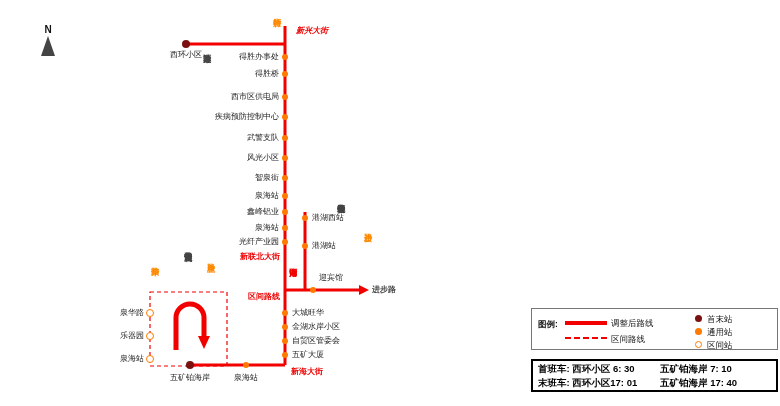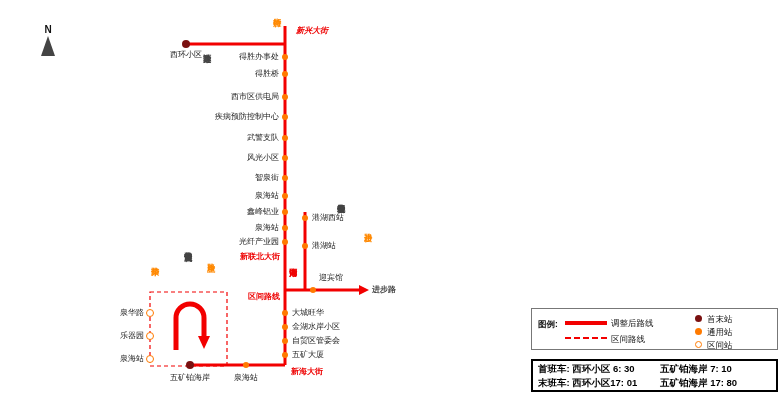--- a/index.html
+++ b/index.html
@@ -140,16 +140,16 @@
     <span class="lg-label" style="left:175px;top:31px">区间站</span>
   </div>
 
   <div class="schedule">
     <div class="sch-row">
       <span class="sch-left">首班车: 西环小区 6: 30</span>
       <span class="sch-right">五矿铂海岸 7: 10</span>
     </div>
     <div class="sch-row">
       <span class="sch-left">末班车: 西环小区17: 01</span>
-      <span class="sch-right">五矿铂海岸 17: 80</span>
+      <span class="sch-right">五矿铂海岸 17: 40</span>
     </div>
   </div>
 </div>
 
 </body></html>

